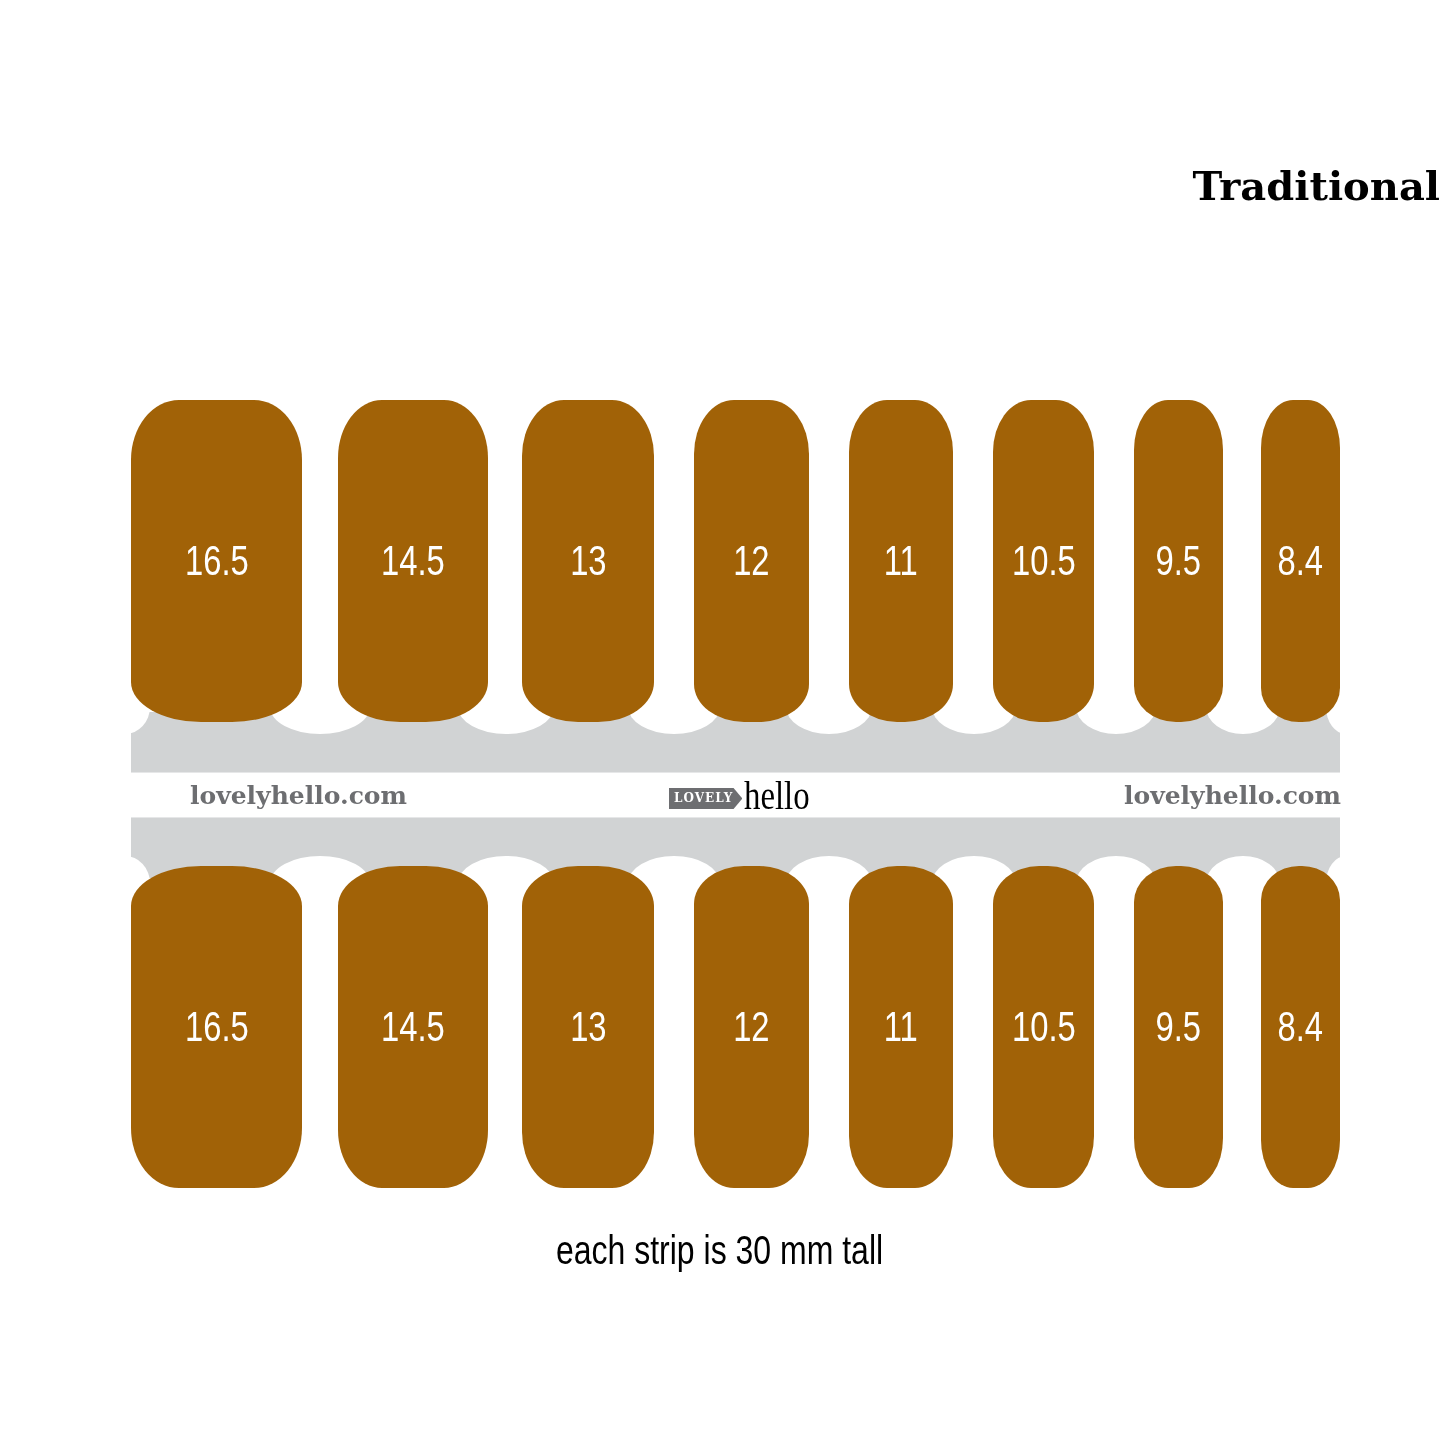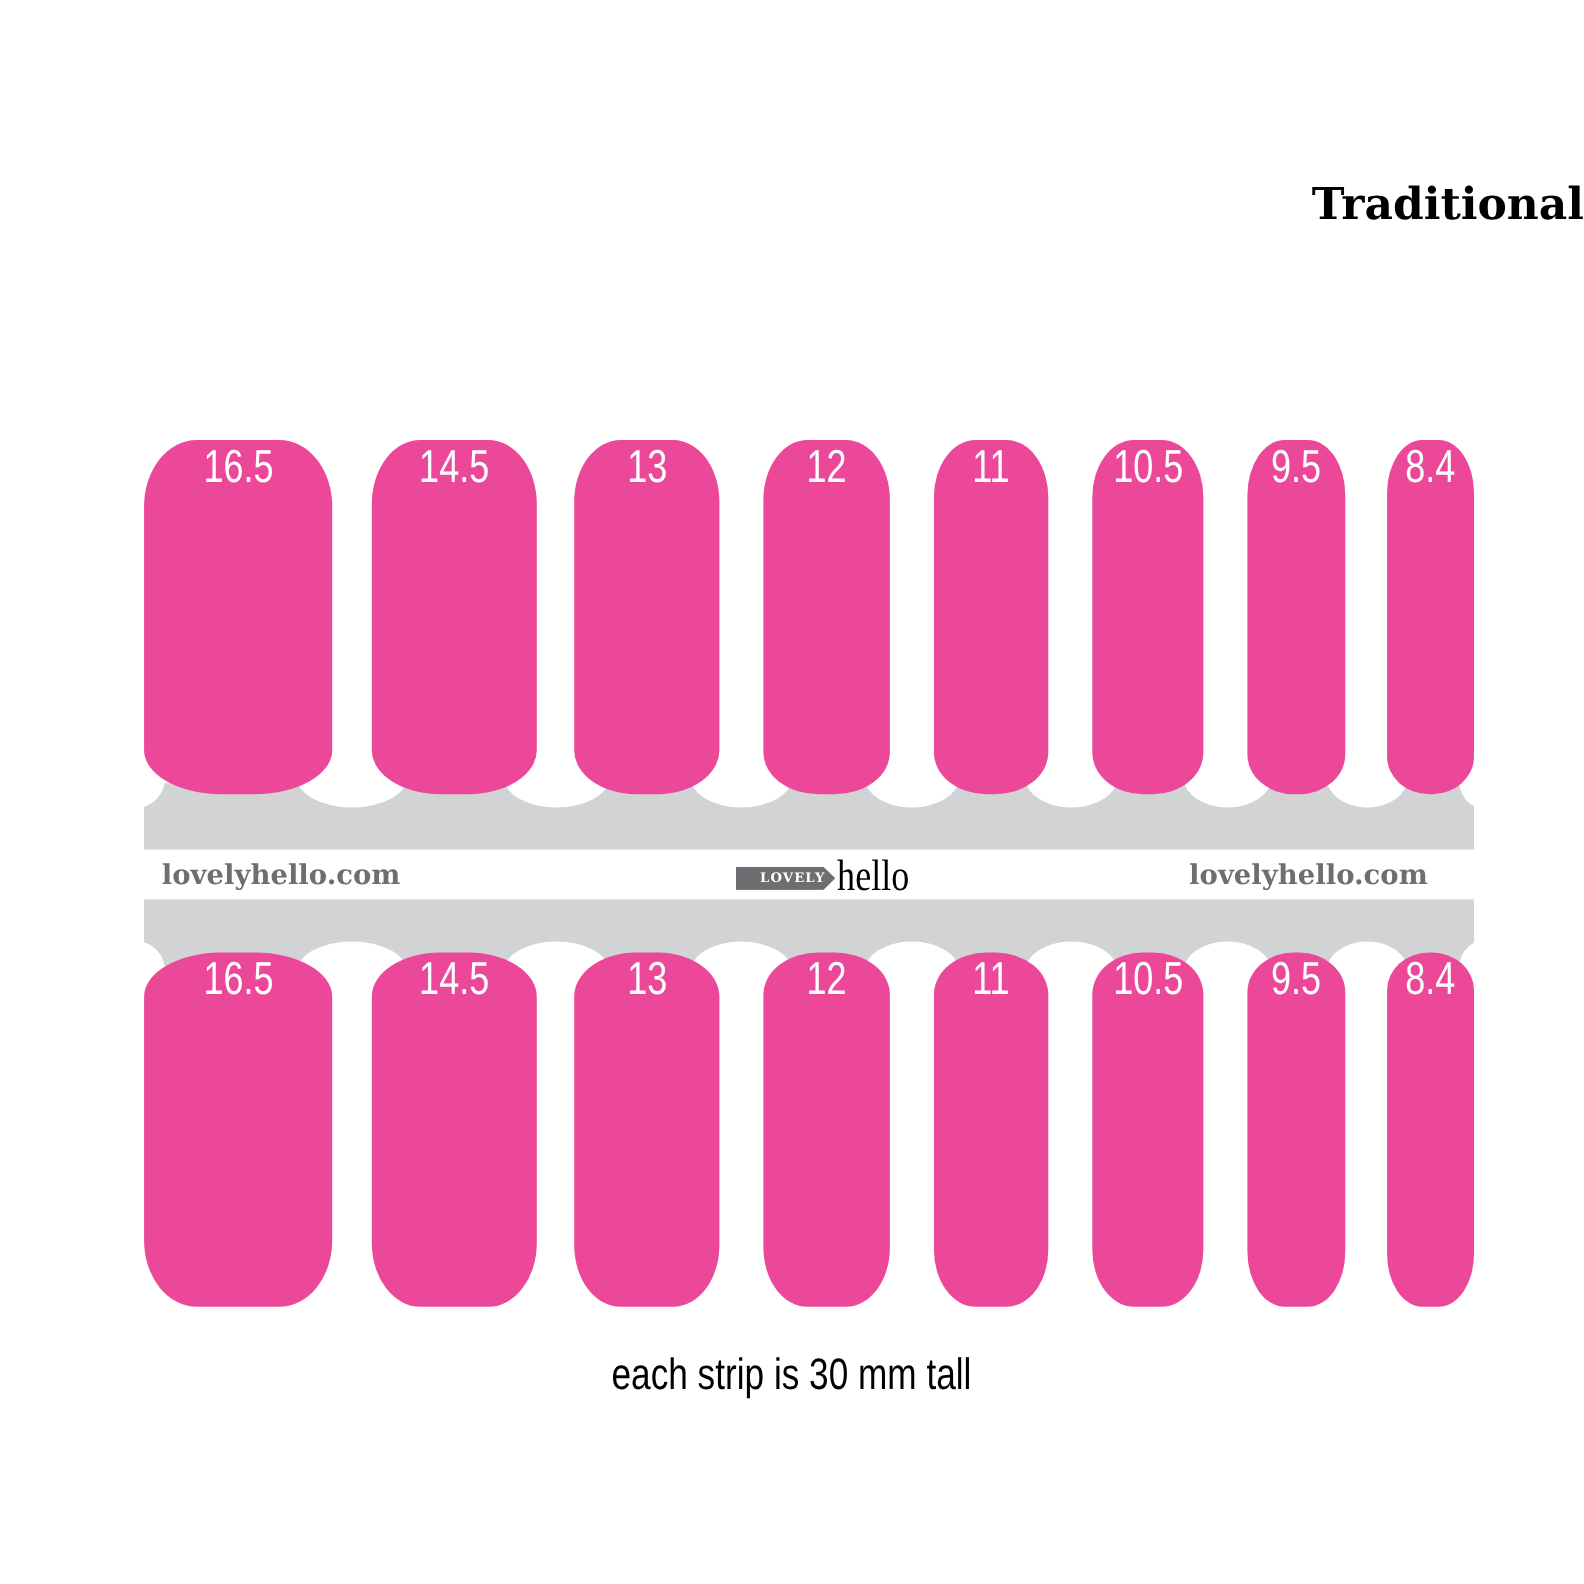--- a/index.html
+++ b/index.html
@@ -14,37 +14,37 @@
       position: absolute; left: 131px; width: 1209px; background: #d1d3d4;
     }
     .band-white {
       position: absolute; left: 131px; width: 1209px; top: 772px; height: 46px; background: #ffffff;
       border-top: 1px solid #e6e7e8; border-bottom: 1px solid #e6e7e8; box-sizing: border-box;
     }
     .notch {
       position: absolute; background: #ffffff; border-radius: 50%;
     }
     .nail {
-      position: absolute; background: #ec4899;
-      display: flex; justify-content: center;
+      position: absolute; background: #a16207;
+      display: flex; align-items: center; justify-content: center;
     }
     .nail-label {
       font-family: "Liberation Sans", sans-serif; color: #ffffff; font-size: 42px;
       transform: scaleX(0.78); letter-spacing: 0px;
     }
     .site {
       position: absolute; top: 780px; font-family: "DejaVu Serif", serif; font-weight: bold;
-      font-size: 25px; color: #6d6e71; line-height: 32px;
+      font-size: 25px; color: #6d6e71; line-height: 32px; margin-left: 43px;
     }
     .logo {
       position: absolute; top: 776px; left: 669px; height: 40px; display: flex; align-items: flex-end;
     }
     .logo-tag {
       background: #6d6e71; color: #fff; font-family: "DejaVu Serif", serif; font-weight: bold;
-      font-size: 12px; height: 21px; line-height: 21px; padding: 0 9px 0 22px; margin-bottom: 7px;
+      font-size: 12px; height: 21px; line-height: 21px; padding: 0 9px 0 5px; margin-bottom: 7px;
       clip-path: polygon(0 0, 88% 0, 100% 50%, 88% 100%, 0 100%); letter-spacing: 1px;
     }
     .logo-hello {
       font-family: "Liberation Serif", serif; font-size: 40px; line-height: 40px; color: #000;
       margin-left: 2px; transform: scaleX(0.82); transform-origin: left bottom;
     }
     .caption {
       position: absolute; top: 1228px; left: 0; width: 1440px; text-align: center;
       font-family: "Liberation Sans", sans-serif; font-size: 40px; color: #000;
     }

